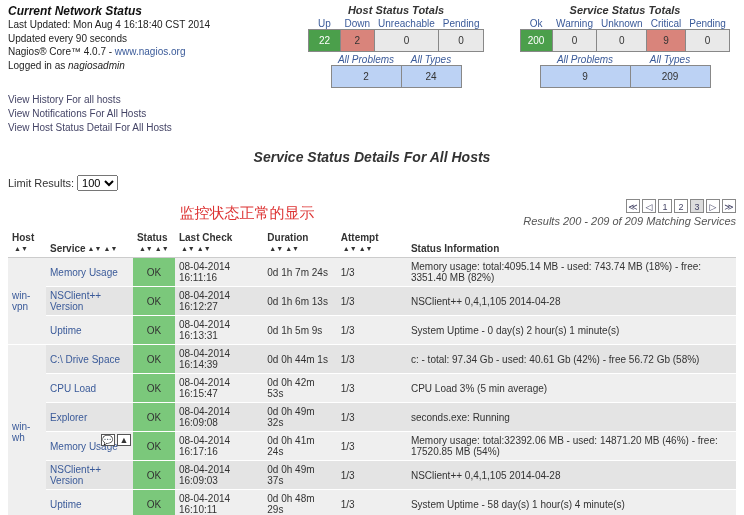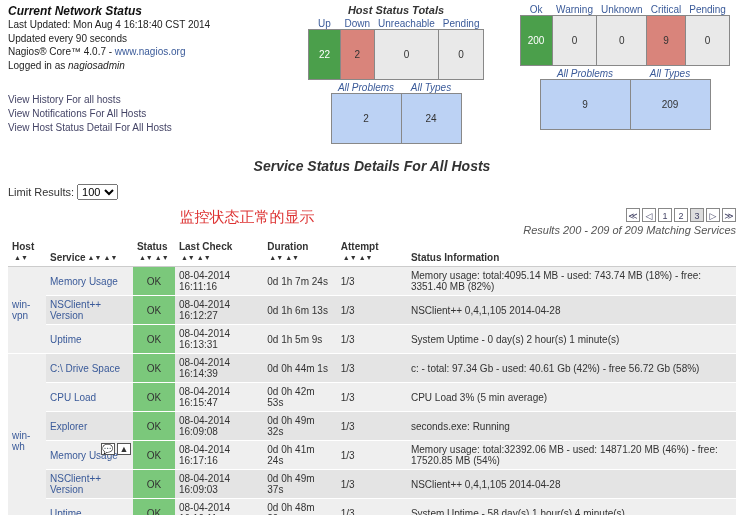--- a/index.html
+++ b/index.html
@@ -9,21 +9,21 @@
 .top { display: flex; gap: 8px; align-items: flex-start; }
 .lbox { flex: 0 0 270px; }
 .lbox h3 { font-size: 12px; font-weight: bold; font-style: italic; color: #111; }
 .meta { line-height: 1.35; color: #222; }
 .links { margin-top: 21px; line-height: 1.4; }
 .links a { display: block; color: #446; }
 
 .ttl { text-align: center; font-weight: bold; font-style: italic; font-size: 11px; margin-bottom: 2px; }
 .thtbl { border-collapse: collapse; margin: 0 auto; }
 .thtbl th { font-size: 10px; font-weight: normal; color: #446; padding: 0 4px; text-align: center; }
-.thtbl td { border: 1px solid #888; text-align: center; padding: 19px 0; font-size: 10px; min-width: 32px; }
+.thtbl td { border: 1px solid #888; text-align: center; padding: 5px 0; font-size: 10px; min-width: 32px; }
 .lbl2 { text-align: center; color: #446; font-style: italic; font-size: 10px; }
 .c-up { background: #4b9f4b; color: #fff; }
 .c-down { background: #d9847b; }
 .c-gray { background: #e9e9e9; }
 .c-ok { background: #4b9f4b; color: #fff; }
 .c-crit { background: #d9847b; }
 .c-blue { background: #bcd2f4; }
 
 h2.sect { text-align: center; font-size: 14px; font-weight: bold; font-style: italic; margin: 14px 0 10px; }
 
@@ -103,20 +103,21 @@
       </tr>
       <tr>
         <td class="c-blue" style="min-width:70px">2</td>
         <td class="c-blue" style="min-width:60px">24</td>
       </tr>
     </tbody>
       </table>
   </div>
 
   <div style="flex:1;">
+    <div class="ttl">Service Status Totals</div>
     <table class="thtbl">
       <tbody>
           <tr>
         <th><a href="#">Ok</a></th>
         <th><a href="#">Warning</a></th>
         <th><a href="#">Unknown</a></th>
         <th><a href="#">Critical</a></th>
         <th><a href="#">Pending</a></th>
       </tr>
       <tr>
@@ -143,21 +144,21 @@
   </div>
 </div>
 
 <h2 class="sect">Service Status Details For All Hosts</h2>
 
 <div class="limit">
   <span>Limit Results:</span>
   <select><option>100</option></select>
 </div>
 
-<div style="display:flex;align-items:flex-start;">
+<div style="display:flex;align-items:flex-end;">
   <div style="flex:1">
       <div class="annot">监控状态正常的显示</div>
     </div>
   <div class="pager" style="flex:0 0 250px">
     <div class="pg" id="pgtop">
         <span>≪</span>
         <span>◁</span>
         <span>1</span>
         <span>2</span>
         <span class="sel">3</span>

